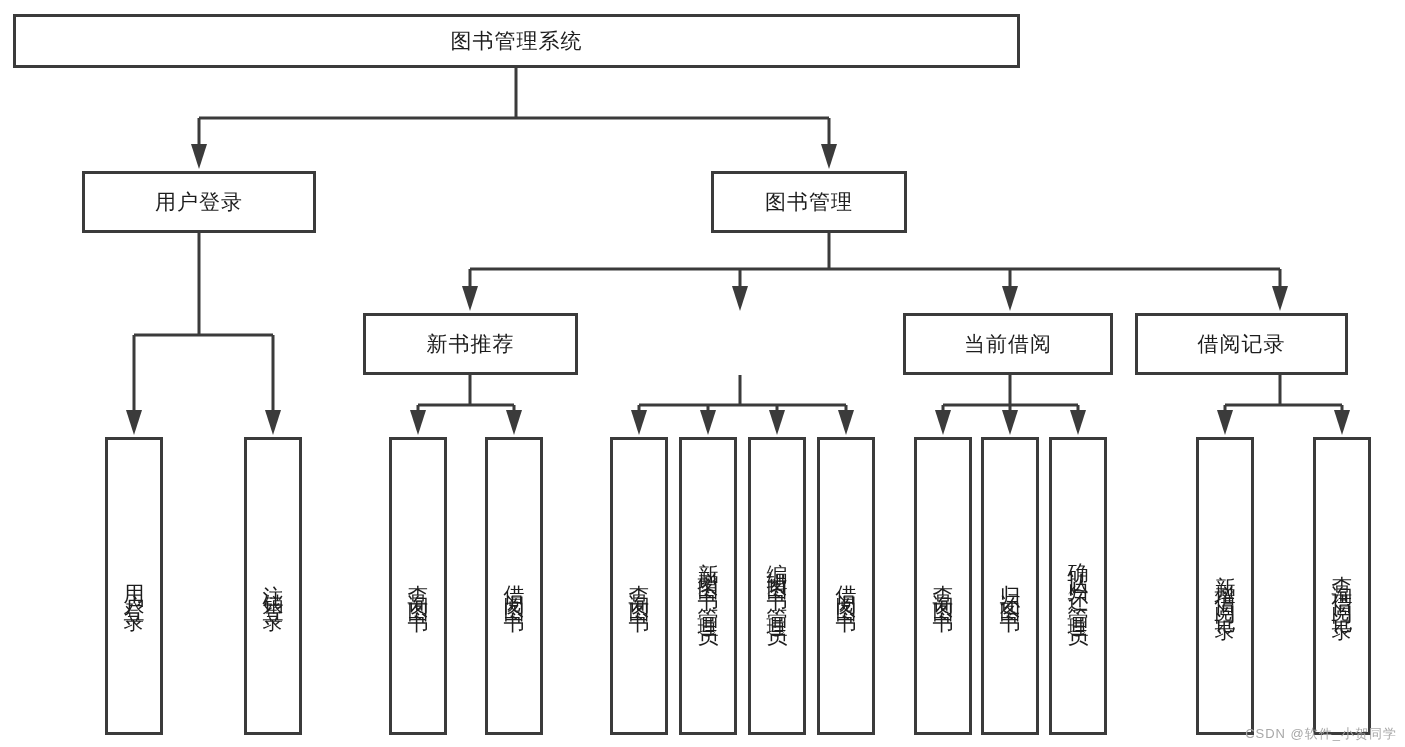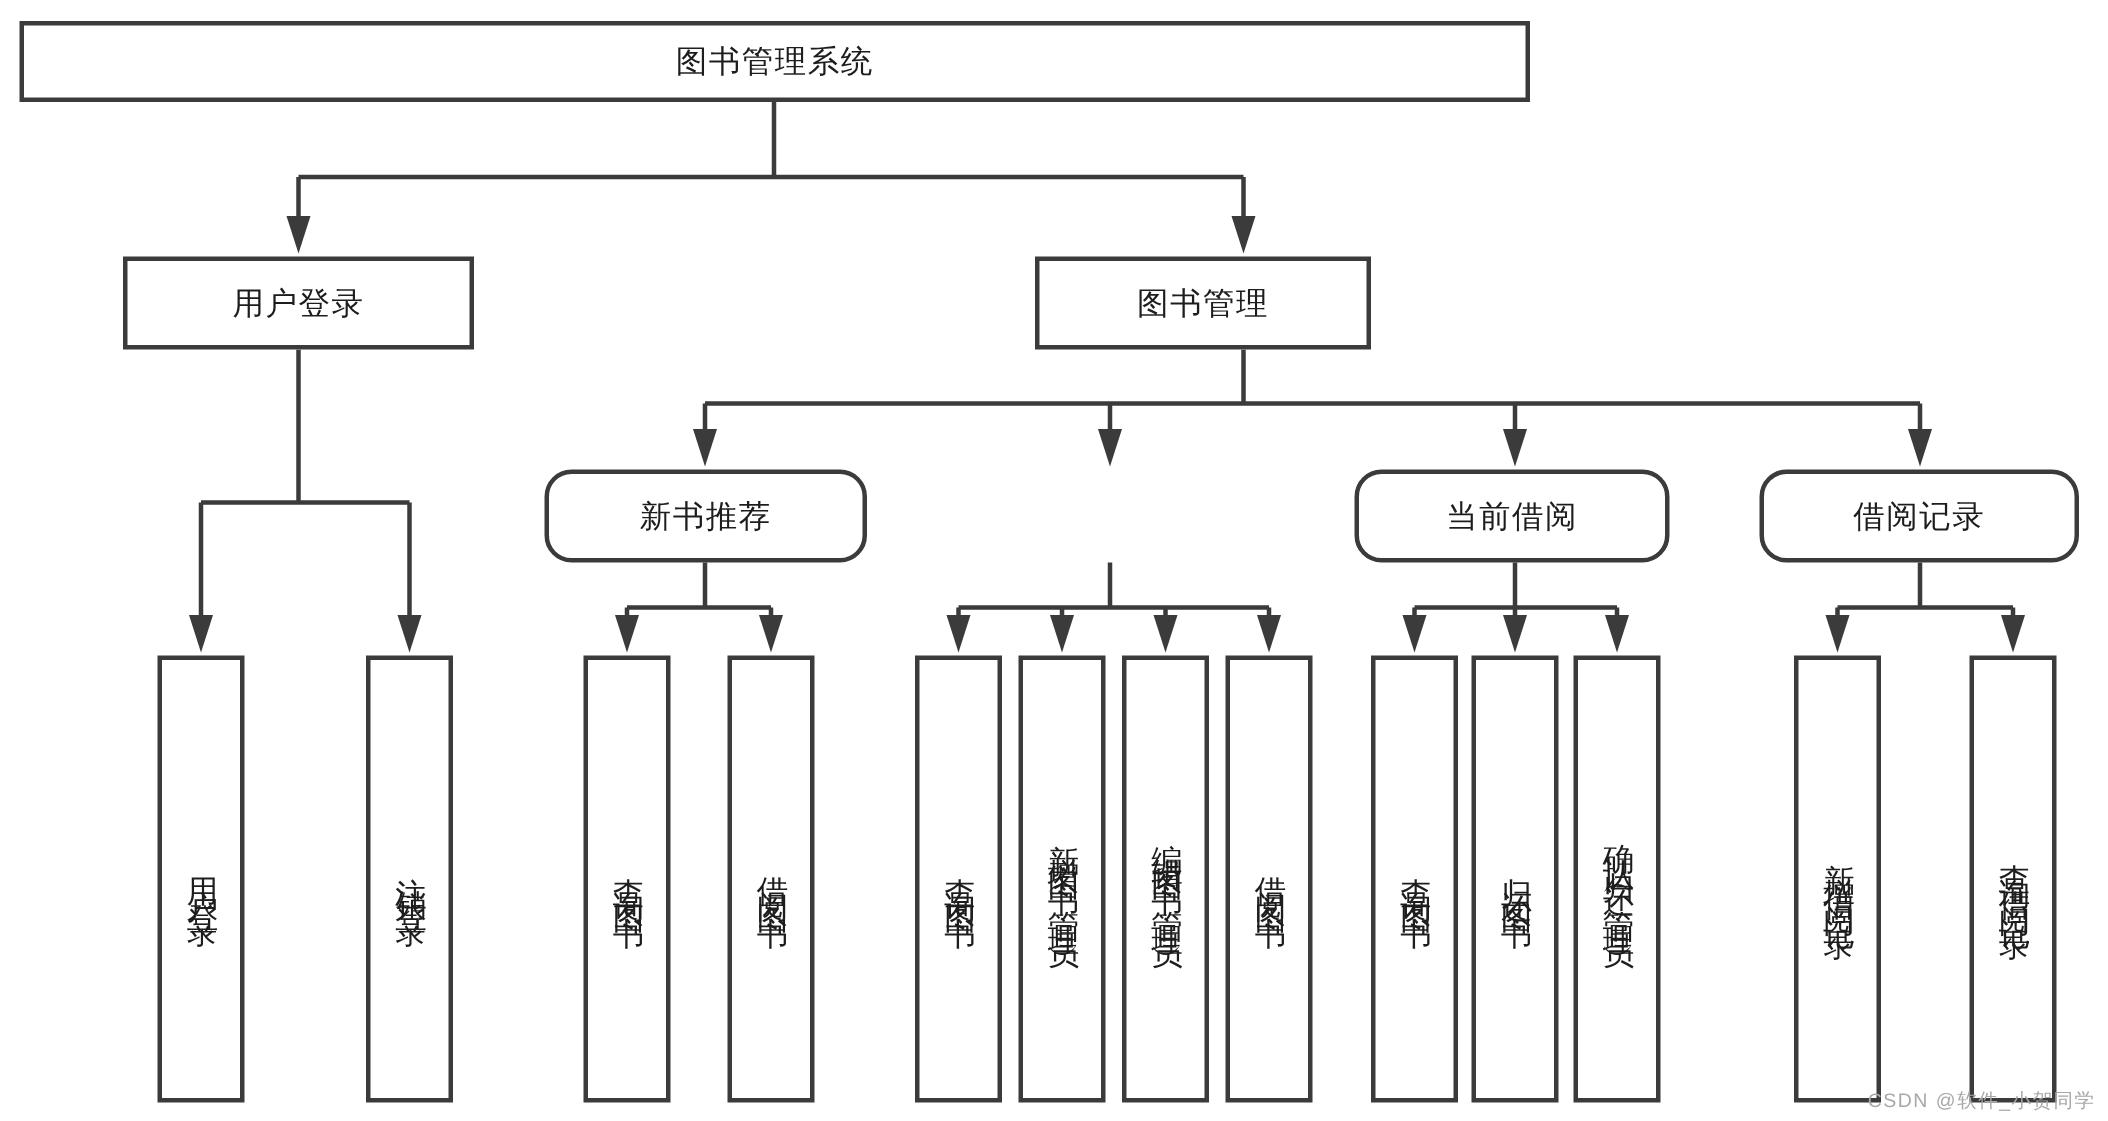--- a/index.html
+++ b/index.html
@@ -24,21 +24,21 @@
   .box{
     position:absolute;z-index:2;
     background:var(--c-box_fill);
     border:3px solid var(--c-line);
     box-sizing:border-box;
     display:flex;align-items:center;justify-content:center;
   }
   .box.h{font-size:21px;letter-spacing:1px;}
   .root-box{left:13px;top:14px;width:1007px;height:54px;}
   .lvl2{top:171px;height:62px;}
-  .lvl3{top:313px;height:62px;border-radius:18px;}
+  .lvl3{top:313px;height:62px;}
   .leaf{top:437px;width:58px;height:298px;}
   .vtext{
     writing-mode:vertical-rl;
     text-orientation:mixed;
     font-size:21px;
     letter-spacing:9px;
     line-height:1.15;
     white-space:nowrap;
   }
   .watermark{
@@ -85,25 +85,25 @@
       <polygon points="1010,435 1002,410 1018,410"></polygon>
       <polygon points="1078,435 1070,410 1086,410"></polygon>
       <polygon points="1225,435 1217,410 1233,410"></polygon>
       <polygon points="1342,435 1334,410 1350,410"></polygon>
     </g>
   </svg>
 
   <div class="box h root-box">图书管理系统</div>
 
   <div class="box h lvl2" style="left:82px;width:234px;">用户登录</div>
-  <div class="box h lvl2" style="left:690px;width:224px;">图书管理</div>
+  <div class="box h lvl2" style="left:711px;width:196px;">图书管理</div>
 
   <div class="box h lvl3" style="left:363px;width:215px;">新书推荐</div>
   <div class="box h lvl3" style="left:903px;width:210px;">当前借阅</div>
-  <div class="box h lvl3" style="left:1173px;width:213px;text-align:right;">借阅记录</div>
+  <div class="box h lvl3" style="left:1135px;width:213px;text-align:right;">借阅记录</div>
 
   <div class="box leaf" style="left:105px;">
     <span class="vtext">用户登录</span>
   </div>
   <div class="box leaf" style="left:244px;">
     <span class="vtext">注销登录</span>
   </div>
 
   <div class="box leaf" style="left:389px;">
     <span class="vtext">查询图书</span>

